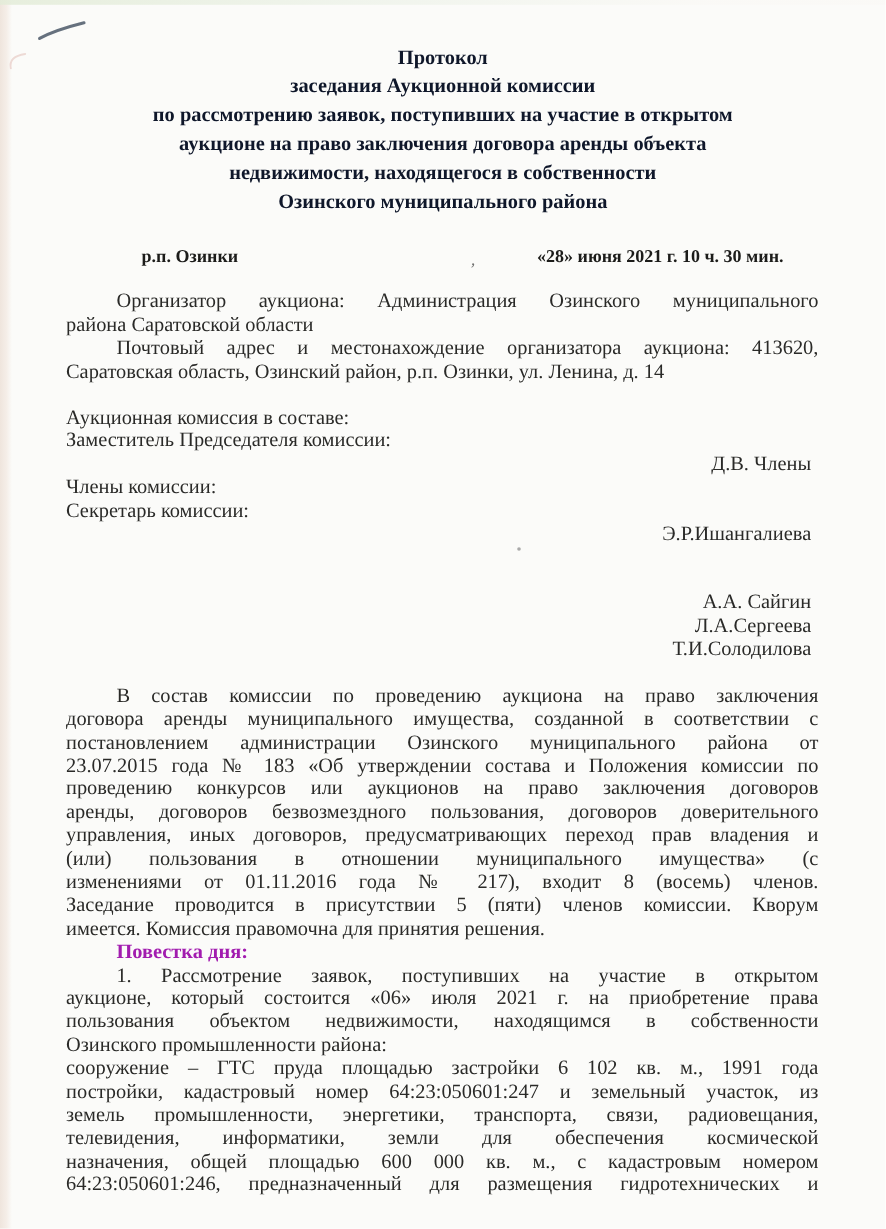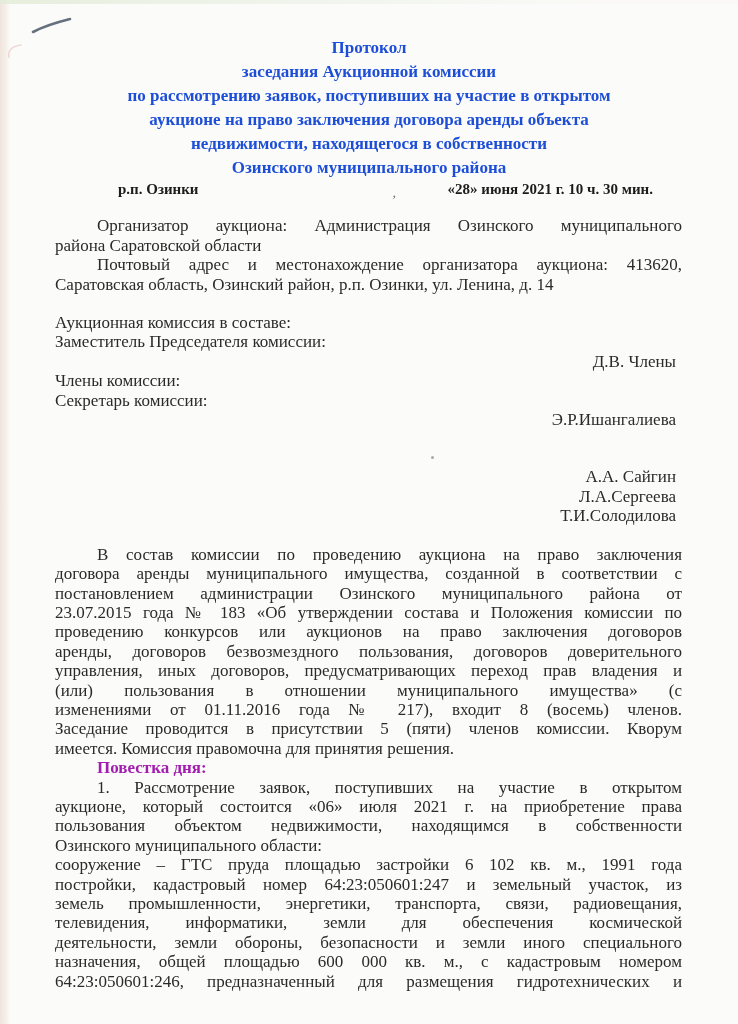--- a/index.html
+++ b/index.html
@@ -30,28 +30,28 @@
     position: absolute; left: 431px; top: 456px; width: 3px; height: 3px;
     border-radius: 50%; background: #8d8d8d; opacity: .75;
   }
 
   
   .title {
     padding: 0 40px;
     font-weight: bold;
     font-size: 17px;
     line-height: 24px;
-    color: #1d4ed8;
+    color: #0f172a;
   }
   .title .line { text-align: center; text-align-last: center; }
 
   
   .dateline {
     position: relative;
-    margin-top: 0;
+    margin-top: 25px;
     padding: 0 85px 0 118px;
     display: flex;
     justify-content: space-between;
     font-weight: bold;
     font-size: 15px;
     line-height: 19.4px;
     color: #1c1c1a;
   }
   .hand-comma {
     position: absolute; left: 393px; top: 3px;
@@ -158,24 +158,23 @@
         <div class="line fill">Заседание проводится в присутствии 5 (пяти) членов комиссии. Кворум</div>
         <div class="line">имеется. Комиссия правомочна для принятия решения.</div>
       </div>
     <div class="para bold-head">
         <div class="line indent">Повестка дня:</div>
       </div>
     <div class="para">
         <div class="line indent fill">1. Рассмотрение заявок, поступивших на участие в открытом</div>
         <div class="line fill">аукционе, который состоится «06» июля 2021 г. на приобретение права</div>
         <div class="line fill">пользования объектом недвижимости, находящимся в собственности</div>
-        <div class="line">Озинского муниципального области:</div>
+        <div class="line">Озинского промышленности района:</div>
         <div class="line fill">сооружение – ГТС пруда площадью застройки 6 102 кв. м., 1991 года</div>
         <div class="line fill">постройки, кадастровый номер 64:23:050601:247 и земельный участок, из</div>
         <div class="line fill">земель промышленности, энергетики, транспорта, связи, радиовещания,</div>
         <div class="line fill">телевидения, информатики, земли для обеспечения космической</div>
-        <div class="line fill">деятельности, земли обороны, безопасности и земли иного специального</div>
         <div class="line fill">назначения, общей площадью 600 000 кв. м., с кадастровым номером</div>
         <div class="line fill">64:23:050601:246, предназначенный для размещения гидротехнических и</div>
       </div>
   </div>
 
 </div>
 
 </body></html>

